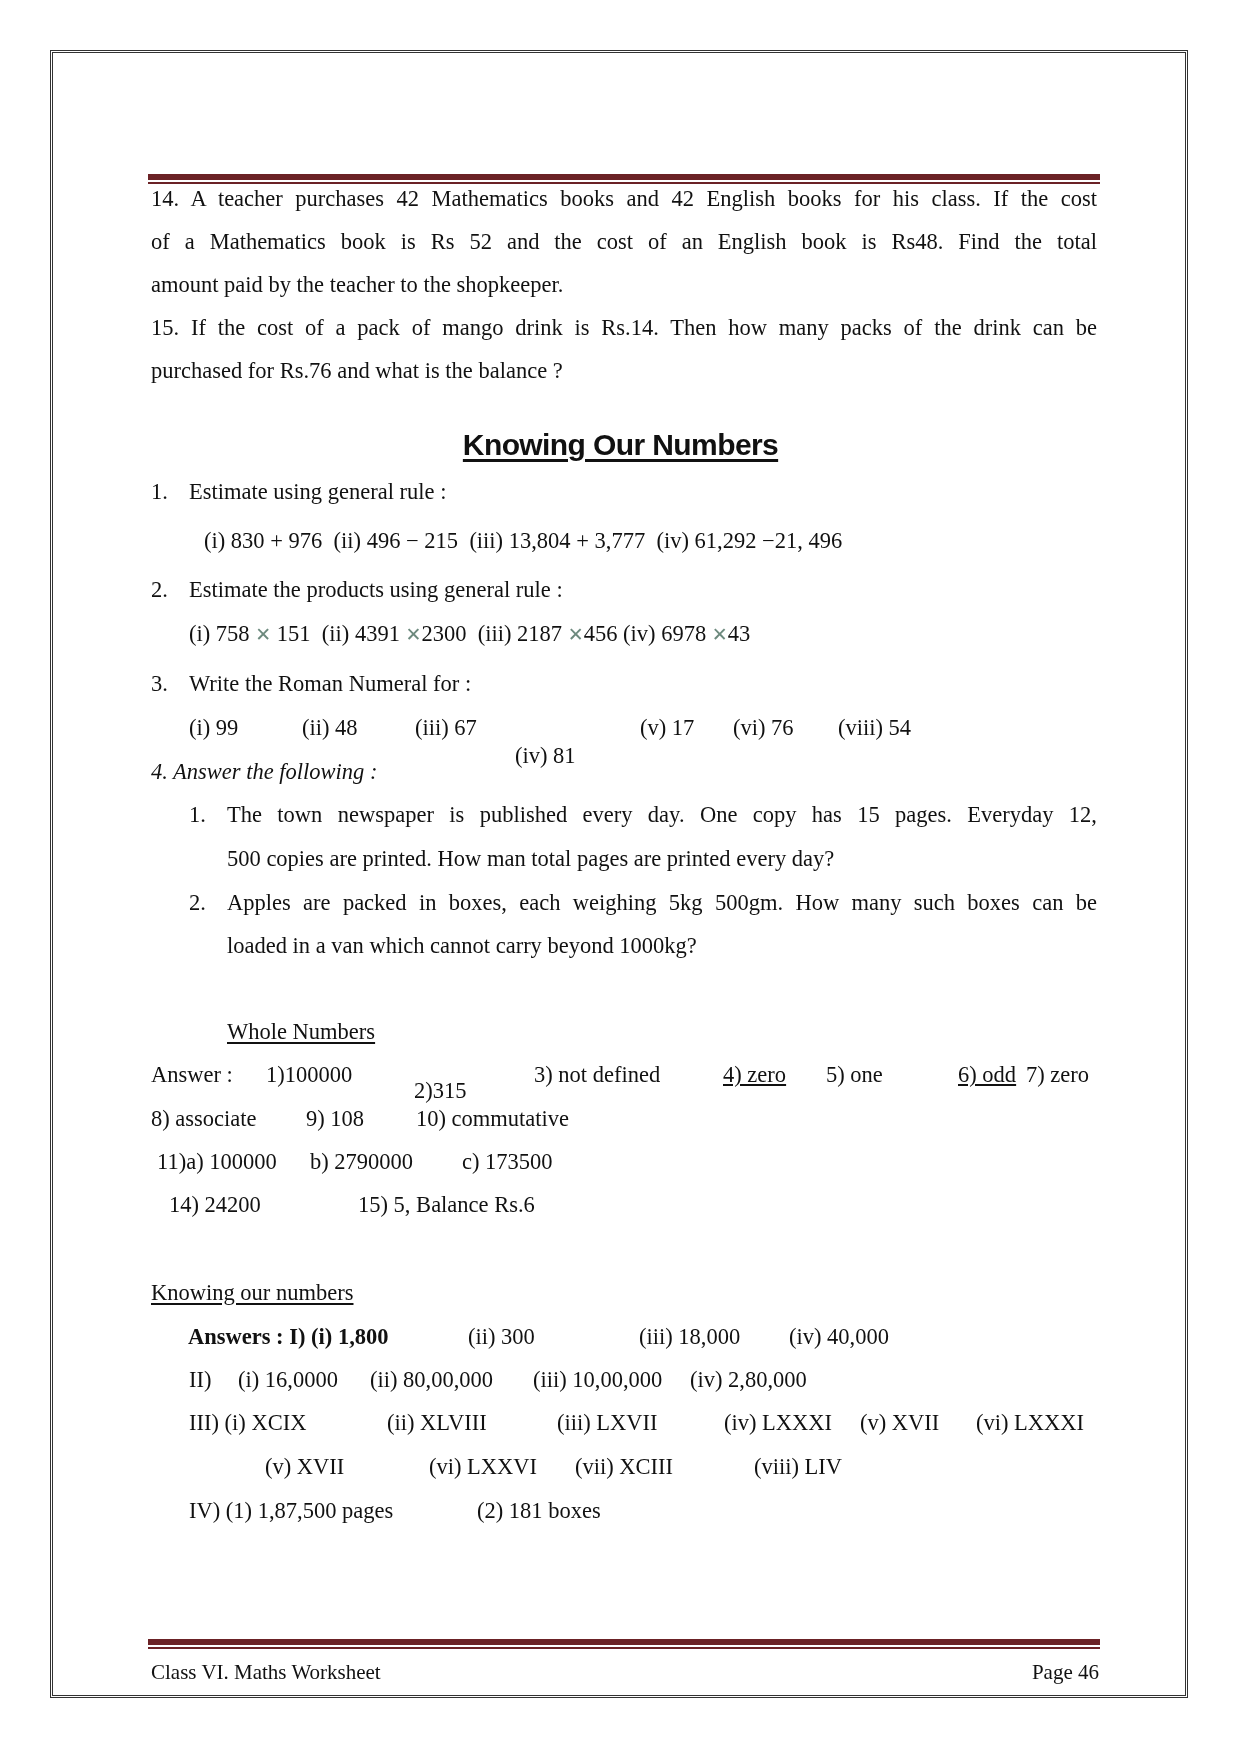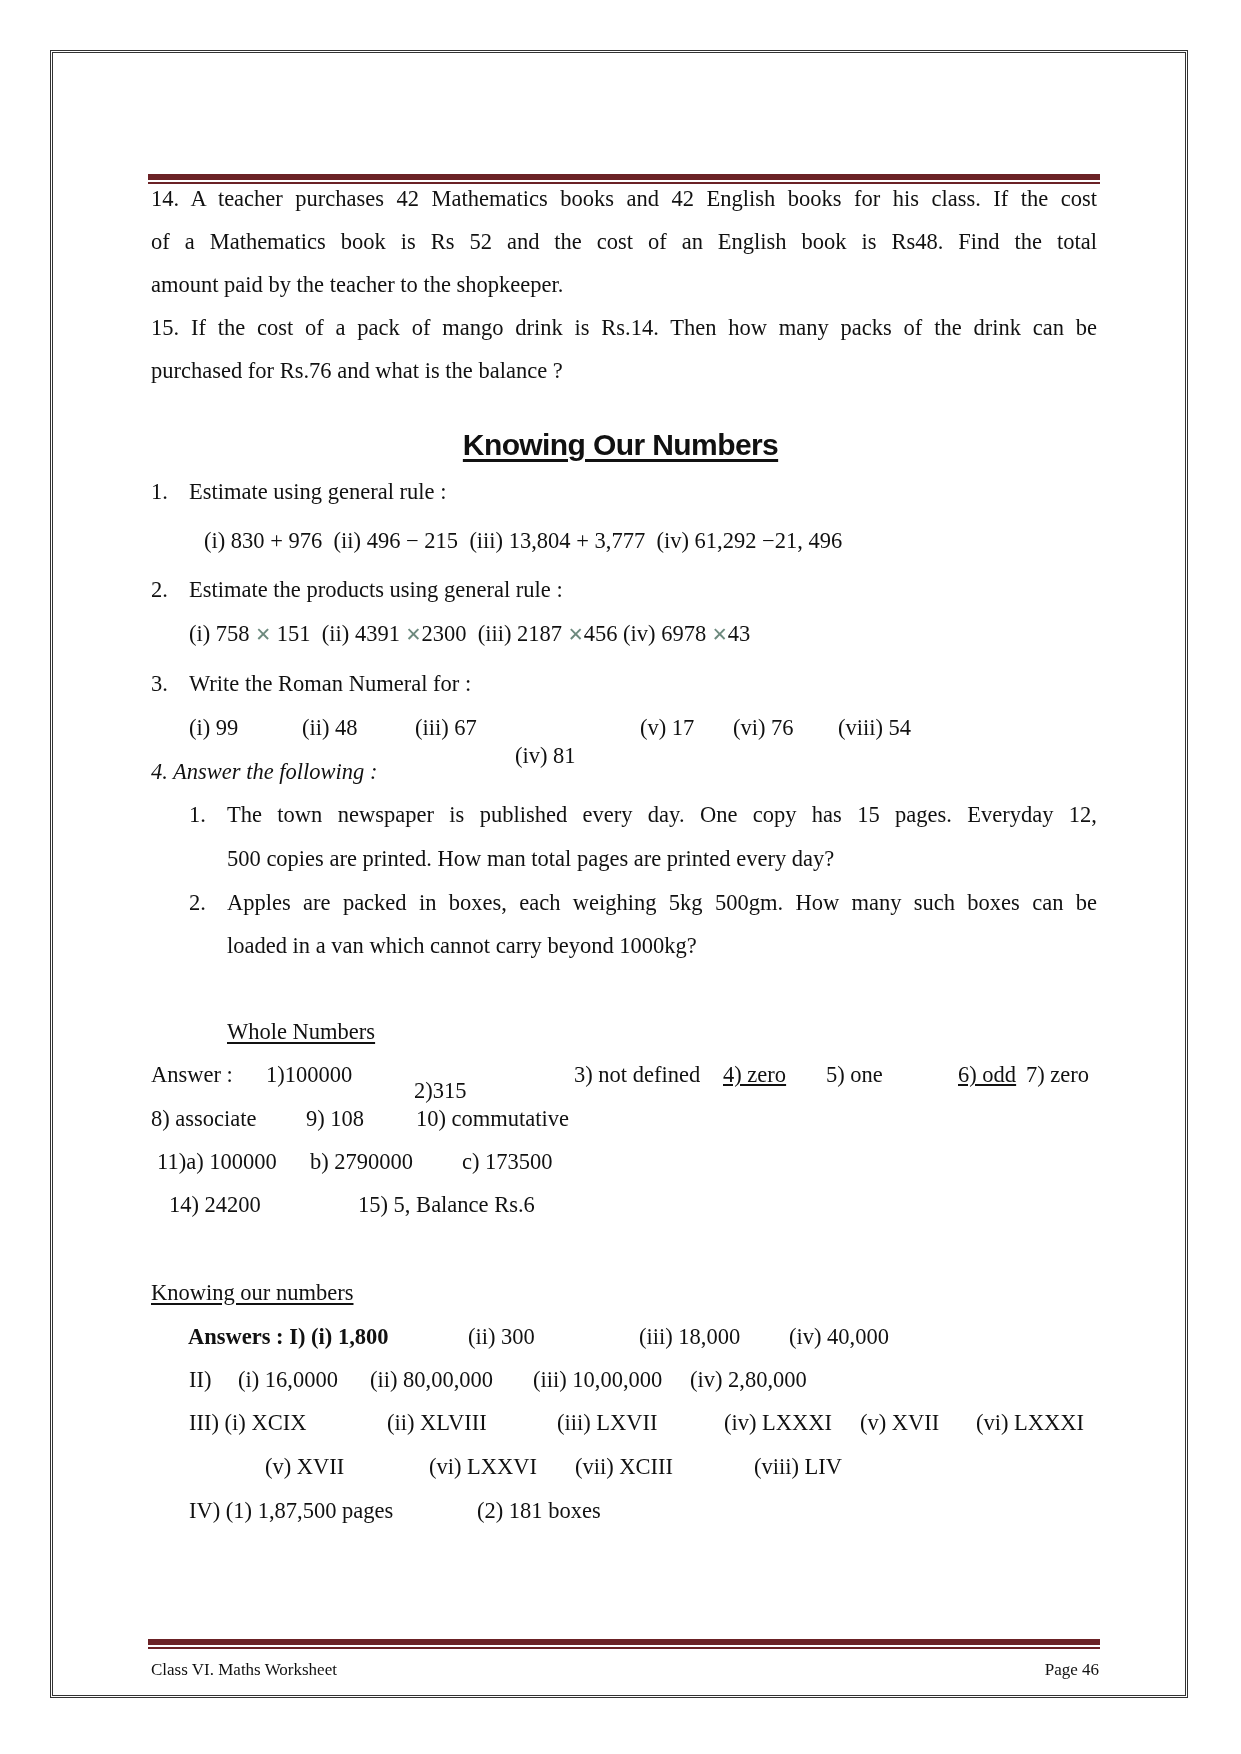--- a/index.html
+++ b/index.html
@@ -13,21 +13,21 @@
   .line { position: absolute; font-size: 22.5px; line-height: 28px; white-space: nowrap; }
   .just { left: 151px; width: 946px; text-align: justify; text-align-last: justify; white-space: normal; }
   .heading { position: absolute; left: 0; width: 1241px; top: 428px; text-align: center;
              font-family: "Liberation Sans", "DejaVu Sans", sans-serif; font-weight: bold;
              font-size: 30px; letter-spacing: -0.6px; }
   .heading span { text-decoration: underline; text-decoration-thickness: 3px; text-underline-offset: 4px; }
   .u { text-decoration: underline; text-underline-offset: 3px; }
   .times { color: #6d8a7e; font-family: "DejaVu Sans", sans-serif; font-size: 19px; font-weight: bold; }
   .seg { position: absolute; white-space: nowrap; }
   .italic { font-style: italic; }
-  .footer-text { position: absolute; top: 1660px; font-size: 17px; }
+  .footer-text { position: absolute; top: 1660px; font-size: 21px; }
 </style>
 </head>
 <body>
 
 <div class="page-border"></div>
 
 <div class="rule" style="top:174px;">
   <div class="thick"></div>
     <div class="thin"></div>
 </div>
@@ -71,21 +71,21 @@
 <div class="line" style="top:845px; left:227px;">500 copies are printed. How man total pages are printed every day?</div>
 <div class="line" style="top:889px; left:189px;">2.</div>
 <div class="line" style="top:889px; left:227px; width:870px; text-align:justify; text-align-last:justify; white-space:normal;">Apples are packed in boxes, each weighing 5kg 500gm. How many such boxes can be</div>
 <div class="line" style="top:932px; left:227px;">loaded in a van which cannot carry beyond 1000kg?</div>
 
 <div class="line u" style="top:1018px; left:227px;">Whole Numbers</div>
 <div class="line" style="top:1061px; left:0; width:1241px;">
   <span class="seg" style="left:151px;">Answer :</span>
   <span class="seg" style="left:266px;">1)100000</span>
   <span class="seg" style="left:414px;margin-top:16px;">2)315</span>
-  <span class="seg" style="left:534px;margin-left:40px;">3) not defined</span>
+  <span class="seg" style="left:534px;">3) not defined</span>
   <span class="seg" style="left:723px;text-decoration:underline;">4) zero</span>
   <span class="seg" style="left:826px;">5) one</span>
   <span class="seg" style="left:958px;text-decoration:underline;">6) odd</span>
   <span class="seg" style="left:1026px;">7) zero</span>
 </div>
 <div class="line" style="top:1105px; left:0; width:1241px;">
   <span class="seg" style="left:151px;">8) associate</span>
   <span class="seg" style="left:306px;">9) 108</span>
   <span class="seg" style="left:416px;">10) commutative</span>
 </div>

